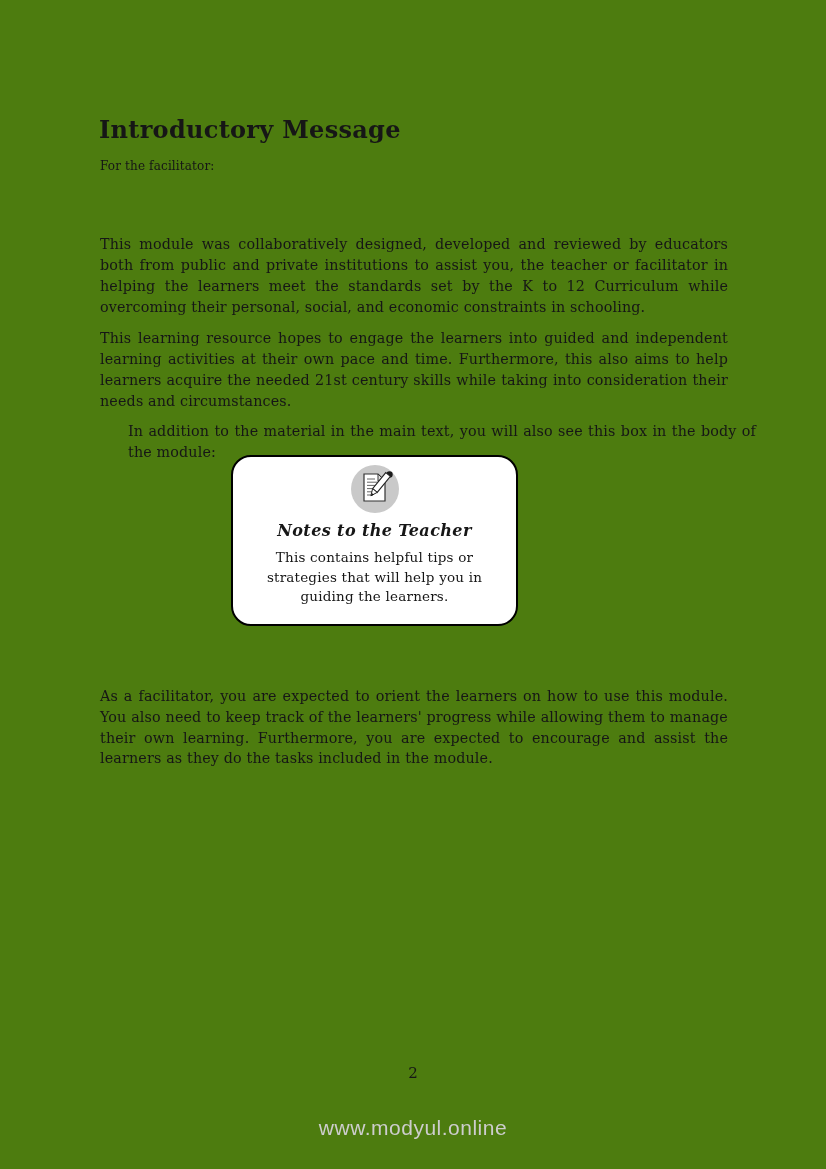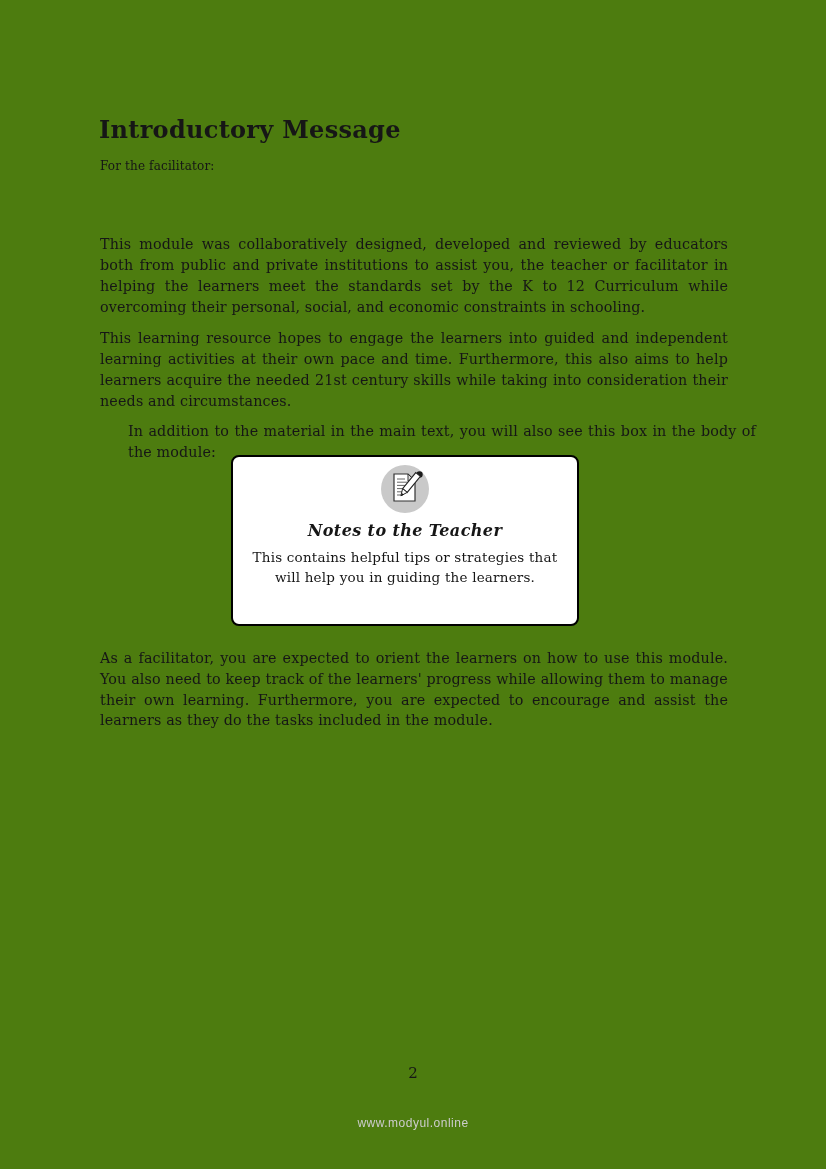--- a/index.html
+++ b/index.html
@@ -35,29 +35,29 @@
     width: 628px;
     font-size: 14.3px;
     letter-spacing: 0.15px;
     line-height: 20.8px;
     text-align: justify;
   }
   .para-welcome      { top: 176px; }
   .para-collaboration{ top: 220px; }
   .para-learning     { top: 314px; }
   .para-addition     { top: 407px; margin-left: 28px; }
-  .para-facilitator  { top: 612px; margin-top: 36px; }
+  .para-facilitator  { top: 650px; margin-top: 36px; }
   .note-box {
     position: absolute;
     left: 231px;
     top: 455px;
-    width: 348px;
+    width: 287px;
     height: 171px;
     border: 2px solid #000000;
-    border-radius: 8px;
+    border-radius: 20px;
     box-sizing: border-box;
     background: #ffffff;
   }
   .note-icon-wrap {
     position: absolute;
     top: 7px;
     left: 0;
     width: 100%;
     text-align: center;
   }
@@ -90,21 +90,21 @@
     text-align: center;
     font-size: 15px;
   }
   .watermark {
     position: absolute;
     left: 0;
     top: 1116px;
     width: 826px;
     text-align: center;
     font-family: "Liberation Sans", sans-serif;
-    font-size: 12px;
+    font-size: 21px;
     letter-spacing: 0.5px;
   }
 </style>
 </head>
 <body>
 
 <div class="page">
 
   <h1 class="page-title">Introductory Message</h1>
 

